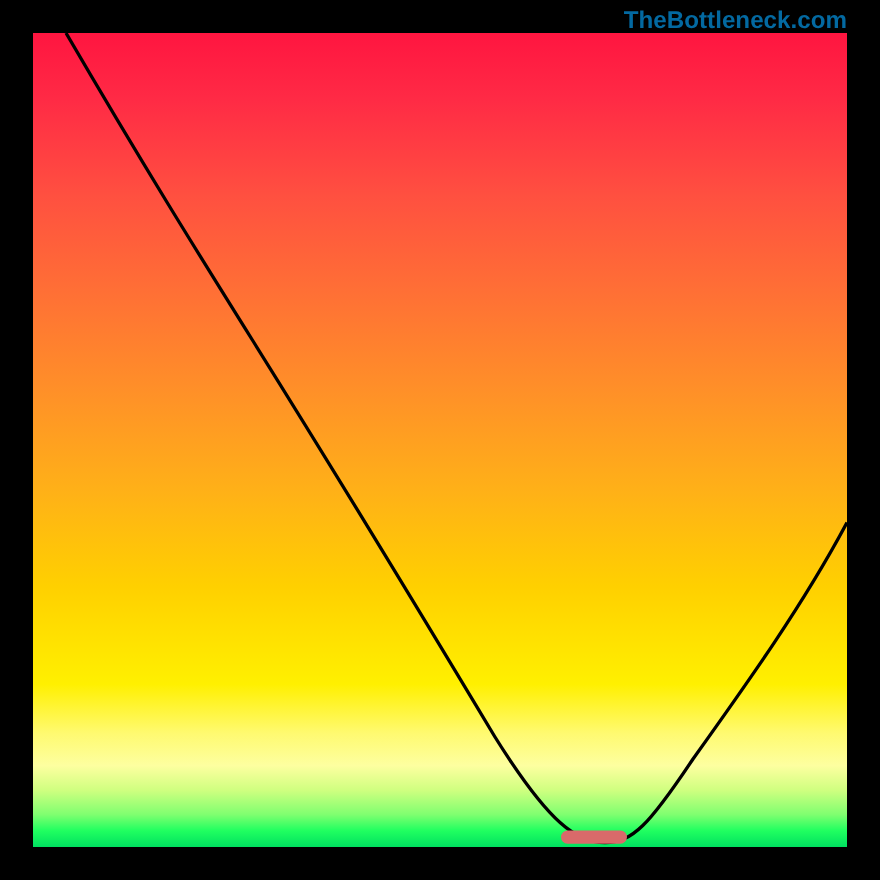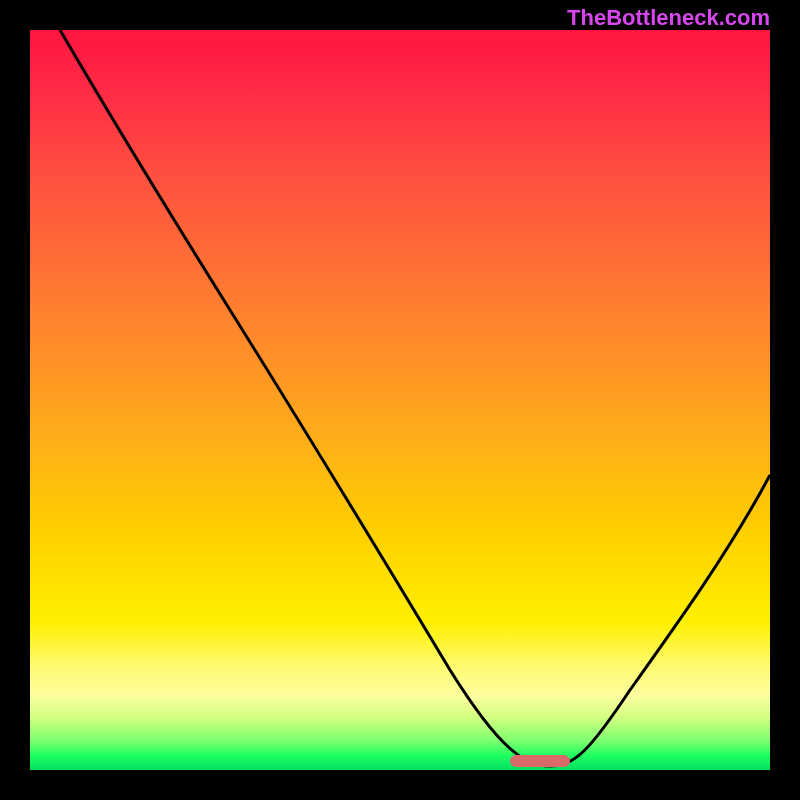--- a/index.html
+++ b/index.html
@@ -38,21 +38,21 @@
       #fdffa0 90%,
       #d0ff80 93%,
       #80ff70 96%,
       #20ff60 98%,
       #00e060 100%);
   }
   .watermark {
     position: absolute;
     top: 5px;
     right: 30px;
-    color: #d946ef;
+    color: #0369a1;
     font-size: 22px;
     font-weight: bold;
   }
   .curve-svg {
     position: absolute;
     top: 0;
     left: 0;
     width: 100%;
     height: 100%;
   }

